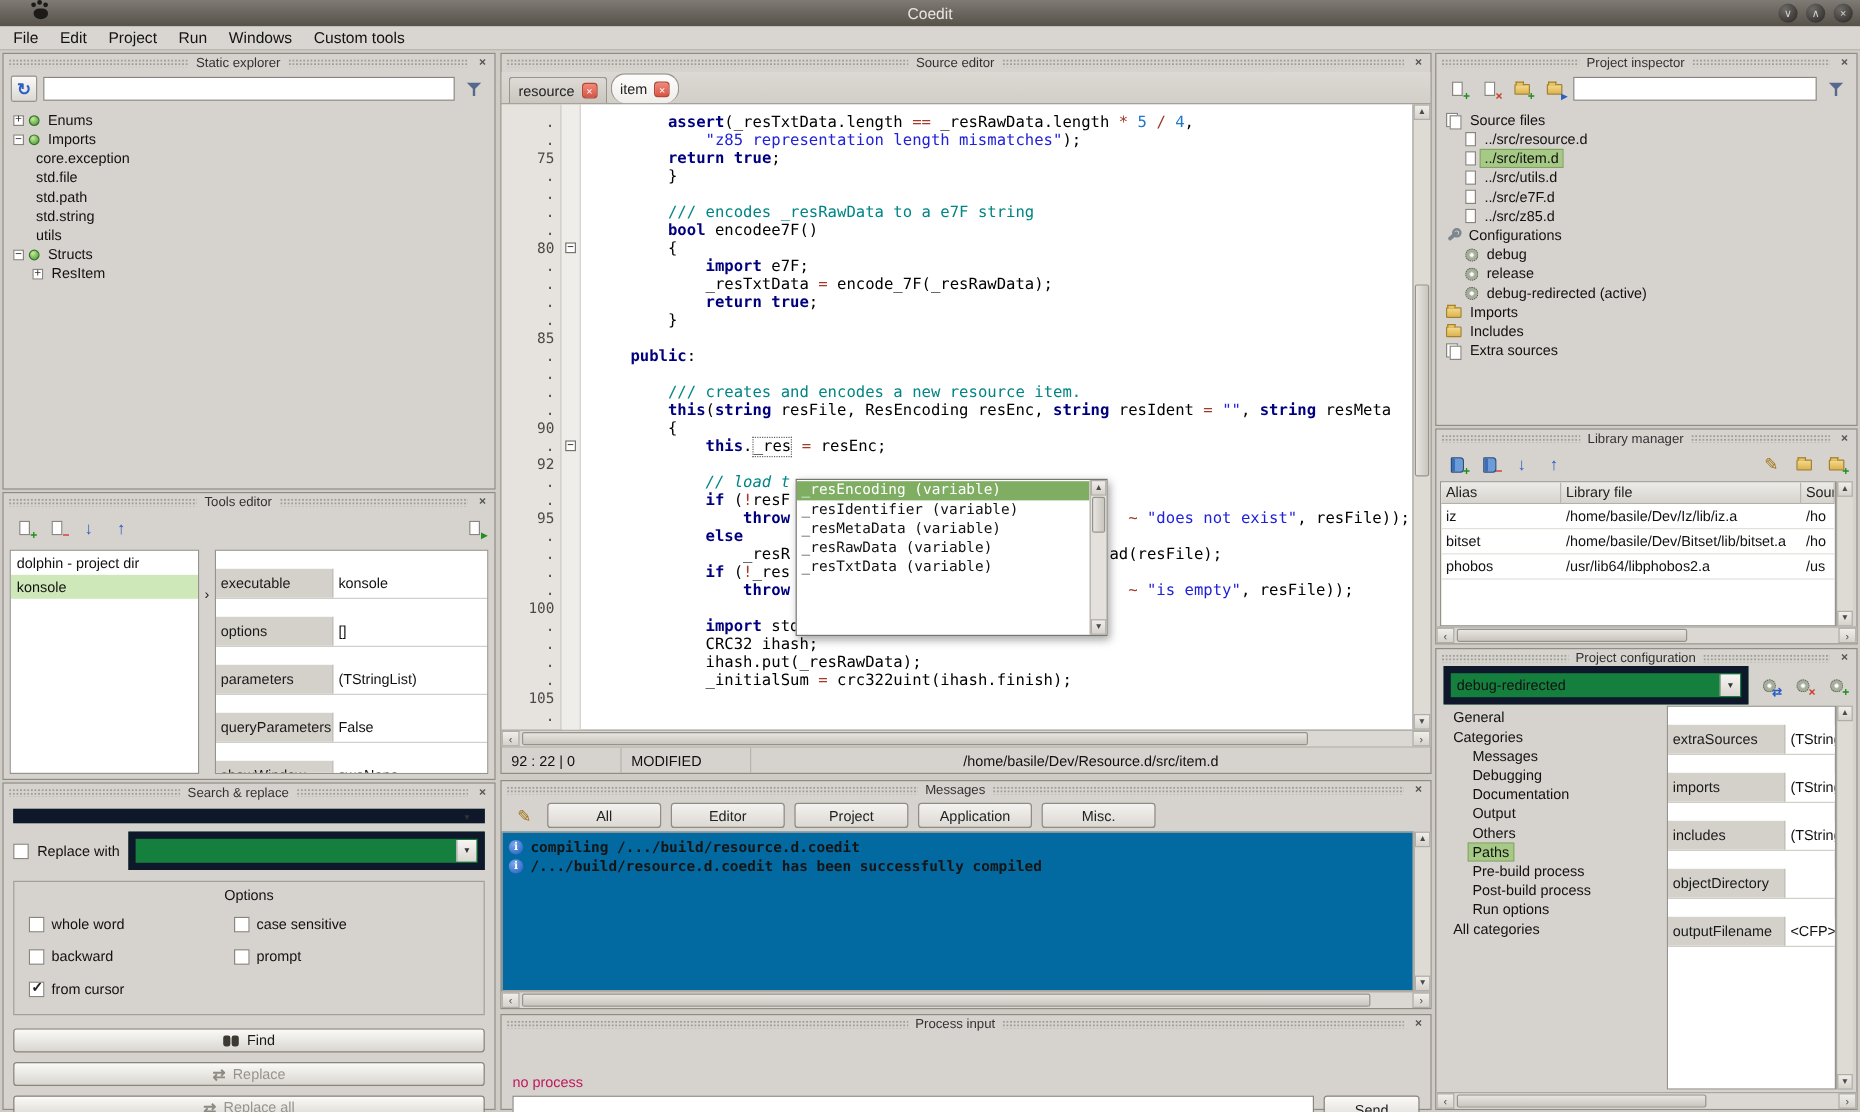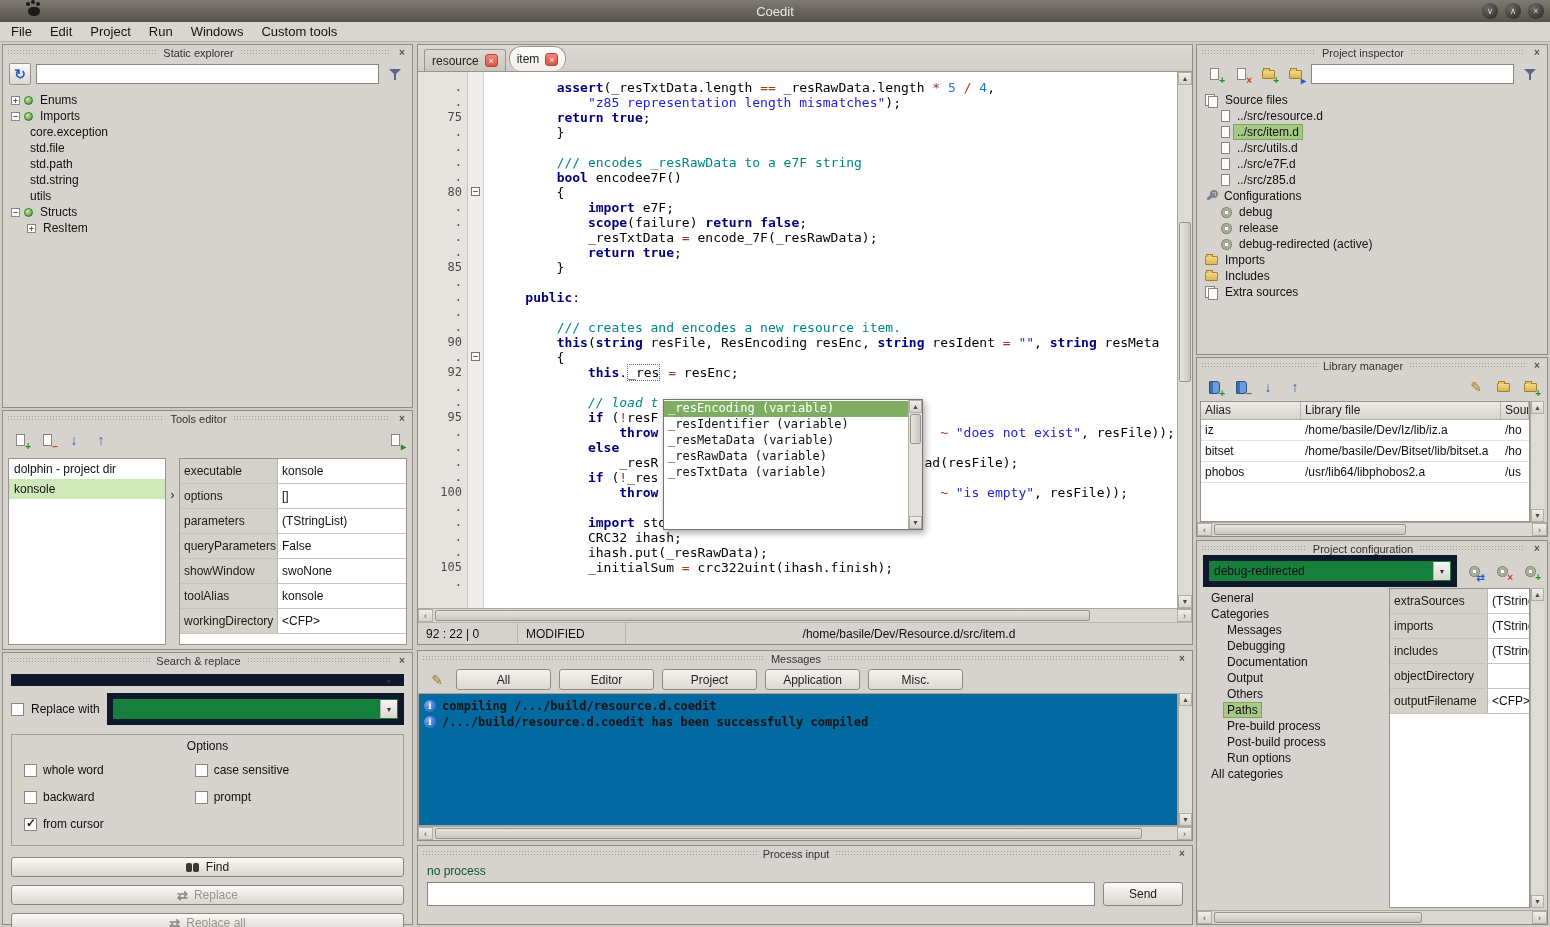--- a/index.html
+++ b/index.html
@@ -82,21 +82,21 @@
     font:9px/7px "DejaVu Sans Mono",monospace;color:#333;}
   .tlabel{padding:0 3px;}
   .tlabel.sel{background:#a6ca86;outline:1px solid #7fa55f;}
   .listbox{width:158px;flex:none;background:#fff;border:1px solid #96928c;overflow:hidden;}
   .litem{height:20px;line-height:20px;padding:0 5px;font-size:12px;white-space:nowrap;overflow:hidden;}
   .lsel{background:#cfe8ba;}
   .te-row{flex:1;display:flex;padding:4px 5px;gap:0;min-height:0;}
   .midcol{width:13px;flex:none;display:flex;justify-content:center;padding-top:30px;color:#222;}
   .midcol::before{content:'›';font-size:12px;}
   .gridbox{flex:1;border:1px solid #96928c;background:#fff;overflow:hidden;min-width:0;}
-  .prow{display:flex;height:25px;border-bottom:1px solid #c6c3bd;}
+  .prow{display:flex;height:25px;border-bottom:1px solid #c6c3bd;margin-top:15px;}
   .pname{width:98px;flex:none;background:#d4d1cb;border-right:1px solid #b9b6b0;font-size:12px;color:#1a1a1a;
     padding:5px 4px 0;overflow:hidden;white-space:nowrap;}
   .pval{flex:1;min-width:0;background:#fff;font-size:12px;padding:5px 4px 0;overflow:hidden;white-space:nowrap;}
   
   .sr-body{flex:1;display:flex;flex-direction:column;gap:7px;padding:6px 8px;}
   .combo{height:32px;background:#15803d;border:6px solid #0f172a;position:relative;display:flex;align-items:center;
     padding:0 20px 0 5px;font-size:12px;flex:1;min-width:0;}
   .carrow{position:absolute;right:1px;top:1px;bottom:1px;width:17px;border-left:1px solid #b5b1ab;
     background:linear-gradient(#f7f5f2,#dad7d1);display:flex;align-items:center;justify-content:center;}
   .carrow::before{content:'▼';font-size:7px;color:#333;}
@@ -162,21 +162,21 @@
   .pscroll{width:14px;flex:none;background:#e4e1dc;border-left:1px solid #b3b0aa;position:relative;}
   
   .msgbar{display:flex;align-items:center;gap:8px;padding:3px 8px;flex:none;height:27px;}
   .fbtn{width:95px;height:21px;border:1px solid #8f8b85;border-radius:3px;font-size:12px;color:#222;
     background:linear-gradient(#f4f2ef,#dcd9d3);display:flex;align-items:center;justify-content:center;}
   .msglist-row{flex:1;display:flex;min-height:0;}
   .msglist{flex:1;min-width:0;background:#0369a1;border:1px solid #a6a29c;overflow:hidden;padding:4px 0 0;}
   .mrow{height:16px;display:flex;align-items:center;gap:6px;padding:0 5px;}
   .mtext{font:bold 12px "DejaVu Sans Mono",monospace;color:#151515;white-space:nowrap;}
   
-  .pin-status{height:18px;padding:3px 9px 0;font-size:12px;color:#14532d;flex:none;}
+  .pin-status{height:18px;padding:3px 9px 0;font-size:12px;color:#be185d;flex:none;margin-top:31px;}
   .pin-row{display:flex;align-items:center;gap:8px;padding:3px 9px 0;}
   .pin-input{flex:1;height:24px;border:1px solid #8a867f;background:#fff;padding:0 5px;
     font:12px "Liberation Sans",sans-serif;}
   .send-btn{width:80px;height:24px;}
   
   .lm-table{flex:1;display:flex;min-height:0;padding:0 3px;}
   .ltable{flex:1;min-width:0;border:1px solid #96928c;background:#fff;display:flex;flex-direction:column;overflow:hidden;}
   .lhead{height:18px;flex:none;display:flex;background:linear-gradient(#edebe7,#d7d4ce);border-bottom:1px solid #b3afa9;}
   .lhc{font-size:12px;color:#222;padding:1px 4px 0;border-right:1px solid #b9b5af;overflow:hidden;white-space:nowrap;flex:none;}
   .lrow{height:21px;flex:none;display:flex;border-bottom:1px solid #e3e0da;}
@@ -393,20 +393,26 @@
         </div>
       <div class="btn disabled">
           <span class="swap">⇄</span>
           <span>Replace all</span>
         </div>
     </div>
   </div>
 </div>
 
 <div class="panel" id="p-src">
+  <div class="phead">
+      <span class="grip"></span>
+      <span class="ptitle">Source editor</span>
+      <span class="grip"></span>
+      <span class="pclose"></span>
+    </div>
   <div class="tabbar" id="tabs">
       <div class="tab">
         <span>resource</span>
         <span class="tabx">×</span>
       </div>
       <div class="tab active">
         <span>item</span>
         <span class="tabx">×</span>
       </div>
     </div>
@@ -454,21 +460,20 @@
     <div class="codecol" id="code">
         <div class="cl"><span class="tk-p">        </span><span class="tk-k">assert</span><span class="tk-p">(_resTxtData.length </span><span class="tk-o">==</span><span class="tk-p"> _resRawData.length </span><span class="tk-o">*</span><span class="tk-p"> </span><span class="tk-n">5</span><span class="tk-p"> </span><span class="tk-o">/</span><span class="tk-p"> </span><span class="tk-n">4</span><span class="tk-p">,</span></div>
         <div class="cl"><span class="tk-p">            </span><span class="tk-s">"z85 representation length mismatches"</span><span class="tk-p">);</span></div>
         <div class="cl"><span class="tk-p">        </span><span class="tk-k">return</span><span class="tk-p"> </span><span class="tk-k">true</span><span class="tk-p">;</span></div>
         <div class="cl"><span class="tk-p">        }</span></div>
         <div class="cl"></div>
         <div class="cl"><span class="tk-p">        </span><span class="tk-c">/// encodes _resRawData to a e7F string</span></div>
         <div class="cl"><span class="tk-p">        </span><span class="tk-k">bool</span><span class="tk-p"> encodee7F()</span></div>
         <div class="cl"><span class="tk-p">        {</span></div>
         <div class="cl"><span class="tk-p">            </span><span class="tk-k">import</span><span class="tk-p"> e7F;</span></div>
-        <div class="cl"><span class="tk-p">            </span><span class="tk-k">scope</span><span class="tk-p">(failure) </span><span class="tk-k">return</span><span class="tk-p"> </span><span class="tk-k">false</span><span class="tk-p">;</span></div>
         <div class="cl"><span class="tk-p">            _resTxtData </span><span class="tk-o">=</span><span class="tk-p"> encode_7F(_resRawData);</span></div>
         <div class="cl"><span class="tk-p">            </span><span class="tk-k">return</span><span class="tk-p"> </span><span class="tk-k">true</span><span class="tk-p">;</span></div>
         <div class="cl"><span class="tk-p">        }</span></div>
         <div class="cl"></div>
         <div class="cl"><span class="tk-p">    </span><span class="tk-k">public</span><span class="tk-p">:</span></div>
         <div class="cl"></div>
         <div class="cl"><span class="tk-p">        </span><span class="tk-c">/// creates and encodes a new resource item.</span></div>
         <div class="cl"><span class="tk-p">        </span><span class="tk-k">this</span><span class="tk-p">(</span><span class="tk-k">string</span><span class="tk-p"> resFile, ResEncoding resEnc, </span><span class="tk-k">string</span><span class="tk-p"> resIdent </span><span class="tk-o">=</span><span class="tk-p"> </span><span class="tk-s">""</span><span class="tk-p">, </span><span class="tk-k">string</span><span class="tk-p"> resMeta</span></div>
         <div class="cl"><span class="tk-p">        {</span></div>
         <div class="cl"><span class="tk-p">            </span><span class="tk-k">this</span><span class="tk-p">.</span><span class="tk-u">_res</span><span class="tk-p"> </span><span class="tk-o">=</span><span class="tk-p"> resEnc;</span></div>

